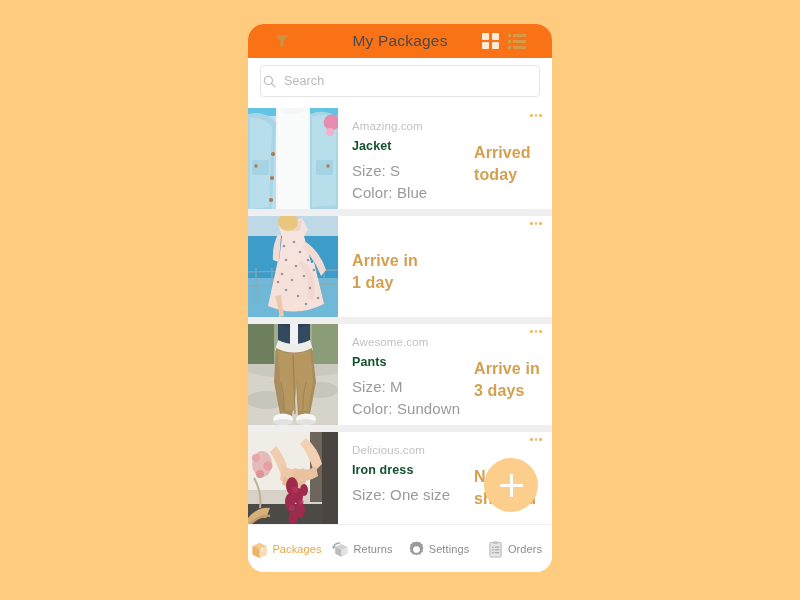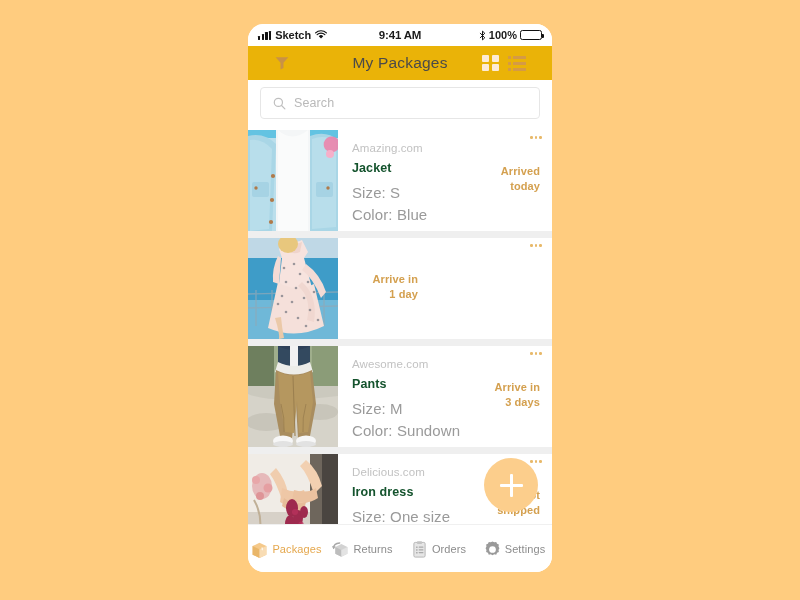--- a/index.html
+++ b/index.html
@@ -64,21 +64,21 @@
   }
   .battery-fill { width: 100%; height: 100%; background: #111; border-radius: 1px; }
 
   
   .navbar {
     height: 34px;
     flex: 0 0 34px;
     display: flex;
     align-items: center;
     padding: 0 26px;
-    background: #eab308;
+    background: #f97316;
   }
   .nav-side { flex: 0 0 56px; display: flex; align-items: center; }
   .nav-side.right { justify-content: flex-end; gap: 9px; }
   .nav-title {
     flex: 1;
     text-align: center;
     font-size: 15.5px;
     color: #4a4a4a;
     letter-spacing: 0.2px;
   }
@@ -107,21 +107,21 @@
   .search-wrap {
     background: #ffffff;
     padding: 7px 12px 11px 12px;
   }
   .searchbar {
     height: 32px;
     border: 1px solid #E6E6E6;
     border-radius: 4px;
     display: flex;
     align-items: center;
-    padding: 0 12px;
+    padding: 0 2px;
     gap: 8px;
     background: #ffffff;
   }
   .searchbar .ph {
     font-size: 12.5px;
     color: #B9B9B9;
     letter-spacing: 0.1px;
   }
 
   .cards {
@@ -167,22 +167,22 @@
     letter-spacing: 0.1px;
   }
   .attr {
     font-size: 15px;
     color: #9A9A9A;
     line-height: 1.45;
     letter-spacing: 0.1px;
   }
   .status {
     flex: 0 0 66px;
-    text-align: right;
-    font-size: 11px;
+    text-align: left;
+    font-size: 16px;
     font-weight: bold;
     color: #D4A04F;
     line-height: 1.35;
     padding-top: 22px;
     letter-spacing: 0.1px;
   }
   .dots {
     position: absolute;
     top: 6px;
     right: 10px;
@@ -240,44 +240,20 @@
     letter-spacing: 0.1px;
   }
   .tab.active .tab-label { color: #E5A84E; }
   .tab-icon { height: 20px; display: flex; align-items: flex-end; }
 </style>
 </head>
 <body>
 
 <div class="phone">
 
-  <div class="statusbar">
-    <div class="sb-left">
-      <span class="signal">
-          <i></i>
-          <i></i>
-          <i></i>
-          <i></i>
-        </span>
-      <span class="carrier">Sketch</span>
-      <svg width="12" height="10" viewBox="0 0 14 11">
-        <path d="M7 9.6 L4.4 6.9 a3.7 3.7 0 0 1 5.2 0 Z" fill="#111"></path>
-        <path d="M2.5 5.1 a6.4 6.4 0 0 1 9 0" stroke="#111" stroke-width="1.4" fill="none" stroke-linecap="round"></path>
-        <path d="M0.7 3.1 a9 9 0 0 1 12.6 0" stroke="#111" stroke-width="1.4" fill="none" stroke-linecap="round"></path>
-      </svg>
-    </div>
-    <div class="sb-center">9:41 AM</div>
-    <div class="sb-right">
-      <svg width="7" height="11" viewBox="0 0 8 12">
-        <path d="M1.2 3.1 L6.6 8.6 L4 11 V1 L6.6 3.4 L1.2 8.9" stroke="#111" stroke-width="1.1" fill="none" stroke-linejoin="round"></path>
-      </svg>
-      <span style="font-size:11px;font-weight:bold">100%</span>
-      <span class="battery-box"><span class="battery-fill"></span></span>
-    </div>
-  </div>
 
   <div class="navbar">
     <div class="nav-side">
       <svg class="filter-icon" width="16" height="16" viewBox="0 0 16 16">
         <path d="M1.6 2.2 h12.8 l-4.9 5.6 v5.2 l-3 1.6 v-6.8 Z" fill="#C99245"></path>
       </svg>
     </div>
     <div class="nav-title">My Packages</div>
     <div class="nav-side right">
       <span class="grid-icon">
@@ -542,40 +518,40 @@
           <path d="M10 3.4 q-7 0.6 -7 5.8" stroke="#A8A8A8" stroke-width="1.7" fill="none" stroke-linecap="round"></path>
           <path d="M3 10.6 L1 7.2 L5.4 7.2 Z" fill="#A8A8A8"></path>
         </svg>
       </span>
       <span class="tab-label">Returns</span>
     </div>
 
     <div class="tab">
       <span class="tab-icon">
         <svg width="19" height="19" viewBox="0 0 22 22">
+          <path d="M11 1.6 l2 1 2.3 -0.4 1 2.1 2.1 1 -0.4 2.3 1 2 -1 2 0.4 2.3 -2.1 1 -1 2.1 -2.3 -0.4 -2 1 -2 -1 -2.3 0.4 -1 -2.1 -2.1 -1 0.4 -2.3 -1 -2 1 -2 -0.4 -2.3 2.1 -1 1 -2.1 2.3 0.4 Z" fill="#9A9A9A"></path>
+          <circle cx="11" cy="11" r="3.9" fill="#FFFFFF"></circle>
+        </svg>
+      </span>
+      <span class="tab-label">Settings</span>
+    </div>
+
+    <div class="tab">
+      <span class="tab-icon">
+        <svg width="19" height="19" viewBox="0 0 22 22">
           <rect x="4.5" y="2.8" width="13" height="17" rx="1.6" fill="#E6E6E6" stroke="#B4B4B4" stroke-width="1.1"></rect>
           <rect x="8" y="1.4" width="6" height="3.2" rx="1" fill="#C4C4C4"></rect>
           <g fill="#A9A9A9">
             <rect x="7" y="7.4" width="1.8" height="1.8" rx="0.4"></rect>
             <rect x="10" y="7.6" width="5.6" height="1.4" rx="0.5"></rect>
             <rect x="7" y="10.6" width="1.8" height="1.8" rx="0.4"></rect>
             <rect x="10" y="10.8" width="5.6" height="1.4" rx="0.5"></rect>
             <rect x="7" y="13.8" width="1.8" height="1.8" rx="0.4"></rect>
             <rect x="10" y="14" width="5.6" height="1.4" rx="0.5"></rect>
           </g>
         </svg>
       </span>
       <span class="tab-label">Orders</span>
     </div>
 
-    <div class="tab">
-      <span class="tab-icon">
-        <svg width="19" height="19" viewBox="0 0 22 22">
-          <path d="M11 1.6 l2 1 2.3 -0.4 1 2.1 2.1 1 -0.4 2.3 1 2 -1 2 0.4 2.3 -2.1 1 -1 2.1 -2.3 -0.4 -2 1 -2 -1 -2.3 0.4 -1 -2.1 -2.1 -1 0.4 -2.3 -1 -2 1 -2 -0.4 -2.3 2.1 -1 1 -2.1 2.3 0.4 Z" fill="#9A9A9A"></path>
-          <circle cx="11" cy="11" r="3.9" fill="#FFFFFF"></circle>
-        </svg>
-      </span>
-      <span class="tab-label">Settings</span>
-    </div>
-
   </div>
 
 </div>
 
 </body></html>

